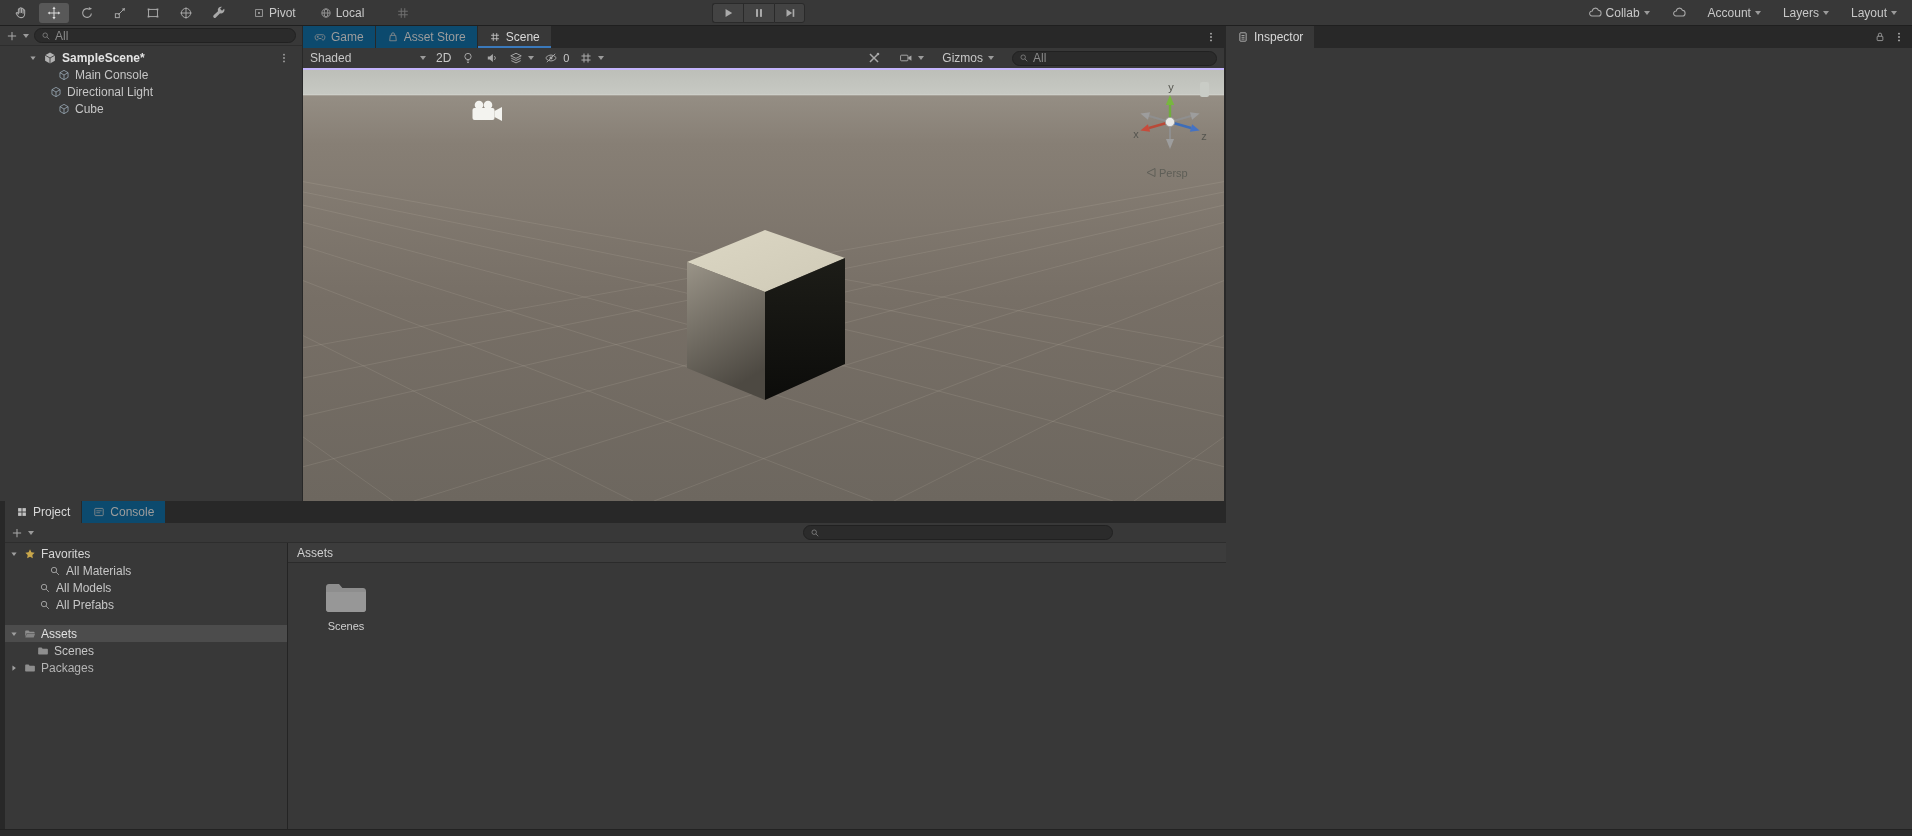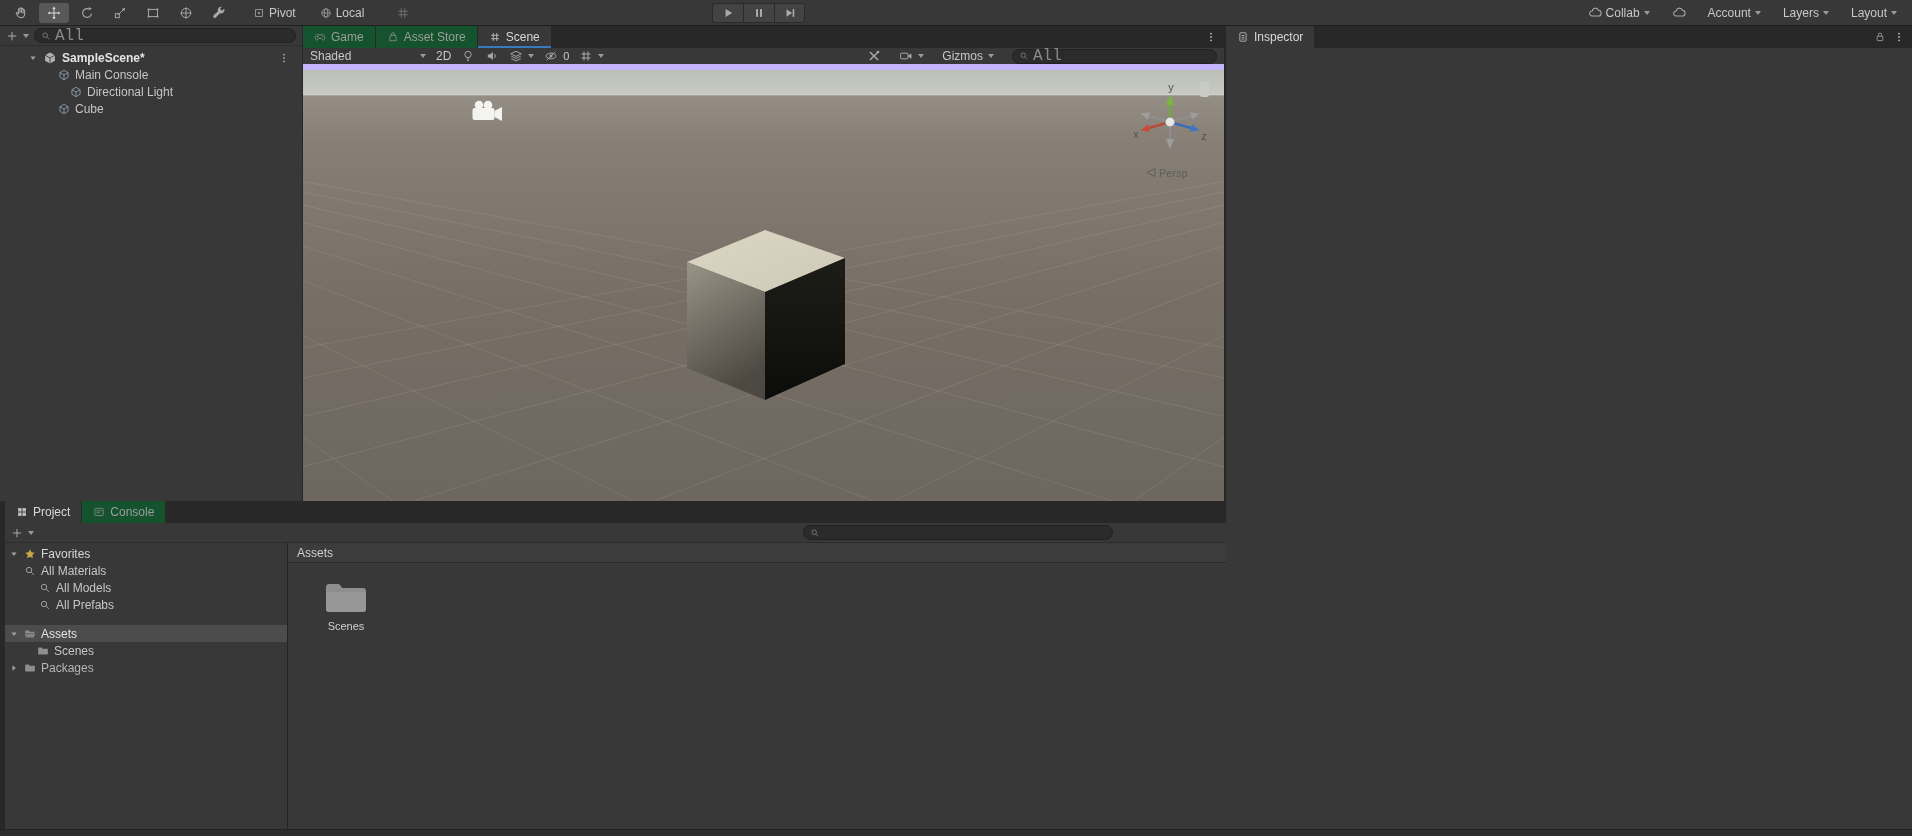--- a/index.html
+++ b/index.html
@@ -20,40 +20,40 @@
   .toolbtn.selected{background:#585858;border-radius:3px;}
   .pivotlocal{margin-left:14px;display:flex;gap:14px;align-items:center;}
   .playgroup{position:absolute;left:712px;top:3px;display:flex;}
   .playgroup .btn{width:31px;height:20px;background:#434343;border:1px solid #2a2a2a;border-right-width:0;justify-content:center;padding:0;}
   .playgroup .btn:first-child{border-radius:3px 0 0 3px;}
   .playgroup .btn:last-child{border-right-width:1px;border-radius:0 3px 3px 0;}
   .playgroup .icon{color:#aaaaaa;}
   .rightgroup{margin-left:auto;display:flex;gap:12px;align-items:flex-end;padding-right:4px;}
   
   .tabstrip{height:22px;background:#282828;display:flex;align-items:stretch;position:relative;}
-  .tab{display:flex;align-items:center;gap:5px;padding:0 11px;background:#14532d;color:#9c9c9c;margin-right:1px;position:relative;}
+  .tab{display:flex;align-items:center;gap:5px;padding:0 11px;background:#0c4a6e;color:#9c9c9c;margin-right:1px;position:relative;}
   .tab .icon{color:#8e8e8e;}
   .tab.active{background:#383838;color:#d8d8d8;}
   .tab.active .icon{color:#c2c2c2;}
   .tab.focus::after{content:"";position:absolute;left:0;right:0;bottom:0;height:2px;background:#3a79bb;}
   .striptools{margin-left:auto;display:flex;align-items:center;gap:7px;padding-right:7px;color:#8e8e8e;}
   
   .ptoolbar{height:20px;background:#383838;display:flex;align-items:center;padding:0 6px;gap:5px;border-bottom:1px solid #2d2d2d;position:relative;}
   .search{height:15px;background:#2b2b2b;border:1px solid #212121;border-radius:8px;display:flex;align-items:center;padding:0 6px;gap:4px;flex:1;}
   .search .icon{color:#8a8a8a;}
-  .search input{flex:1;min-width:0;background:transparent;border:0;outline:0;color:#cccccc;font-size:16px;font-family:Liberation Mono, monospace;}
+  .search input{flex:1;min-width:0;background:transparent;border:0;outline:0;color:#cccccc;font-size:12px;font-family:Liberation Sans, sans-serif;}
   .search input::placeholder{color:#8a8a8a;}
   
   .trow{height:17px;display:flex;align-items:center;gap:5px;padding-right:4px;color:#c6c6c6;white-space:nowrap;}
   .trow .lbl{overflow:hidden;text-overflow:ellipsis;}
   .bold{font-weight:bold;color:#e4e4e4;}
   .fold{color:#a0a0a0;}
   .trow.selected{background:#4c4c4c;color:#e2e2e2;}
   
-  .stoolbar{height:22px;background:#383838;display:flex;align-items:center;padding:0 7px;gap:10px;border-bottom:6px solid #c4b5fd;}
+  .stoolbar{height:22px;background:#383838;display:flex;align-items:center;padding:0 7px;gap:10px;border-bottom:2px solid #c4b5fd;}
   .dd{display:flex;align-items:center;gap:5px;color:#c8c8c8;}
   .viewportwrap{position:relative;width:921px;height:431px;}
   
   .projbody{display:flex;height:286px;}
   .projleft{width:283px;border-right:1px solid #242424;padding-top:2px;}
   .projright{flex:1;display:flex;flex-direction:column;}
   .assets-header{height:20px;background:#3c3c3c;border-bottom:1px solid #2b2b2b;display:flex;align-items:center;padding:0 9px;color:#cfcfcf;}
   .assets-grid{padding:18px 0 0 26px;display:flex;gap:22px;}
   .asset-item{width:64px;display:flex;flex-direction:column;align-items:center;gap:5px;}
   .asset-item .name{font-size:11px;color:#d0d0d0;}
@@ -402,21 +402,21 @@
       <svg class="icon i12" style="margin-left:auto;margin-right:8px;color:#9a9a9a">
           <use href="#i-kebab"></use>
         </svg>
     </div>
     <div class="trow" style="padding-left:58px">
       <svg class="icon i12" style="color:#a0b0be">
           <use href="#i-cube"></use>
         </svg>
       <span class="lbl">Main Console</span>
     </div>
-    <div class="trow" style="padding-left:70px">
+    <div class="trow" style="padding-left:50px">
       <svg class="icon i12" style="color:#a0b0be">
           <use href="#i-cube"></use>
         </svg>
       <span class="lbl">Directional Light</span>
     </div>
     <div class="trow" style="padding-left:58px">
       <svg class="icon i12" style="color:#a0b0be">
           <use href="#i-cube"></use>
         </svg>
       <span class="lbl">Cube</span>
@@ -645,21 +645,21 @@
     <div class="projleft">
       <div class="trow" style="padding-left:4px">
         <svg class="icon i10 fold">
             <use href="#i-caret-d"></use>
           </svg>
         <svg class="icon i12" style="color:#c9a74b">
             <use href="#i-star"></use>
           </svg>
         <span class="lbl" style="color:#d6d6d6">Favorites</span>
       </div>
-      <div class="trow" style="padding-left:19px">
+      <div class="trow" style="padding-left:44px">
         <svg class="icon i12">
             <use href="#i-search"></use>
           </svg>
         <span class="lbl">All Materials</span>
       </div>
       <div class="trow" style="padding-left:34px">
         <svg class="icon i12">
             <use href="#i-search"></use>
           </svg>
         <span class="lbl">All Models</span>

